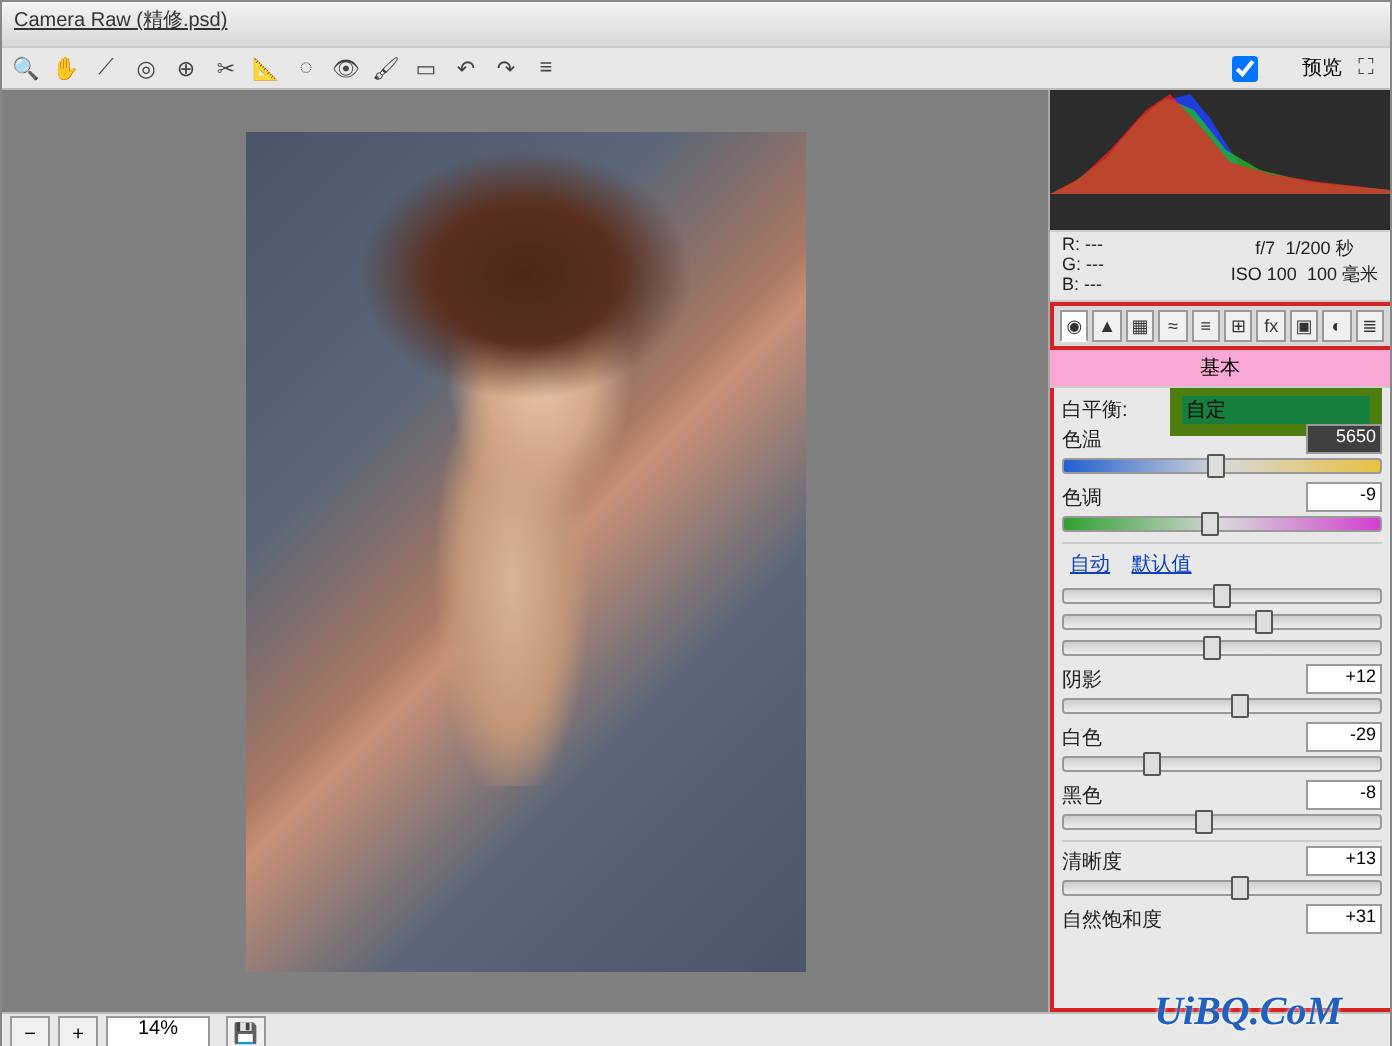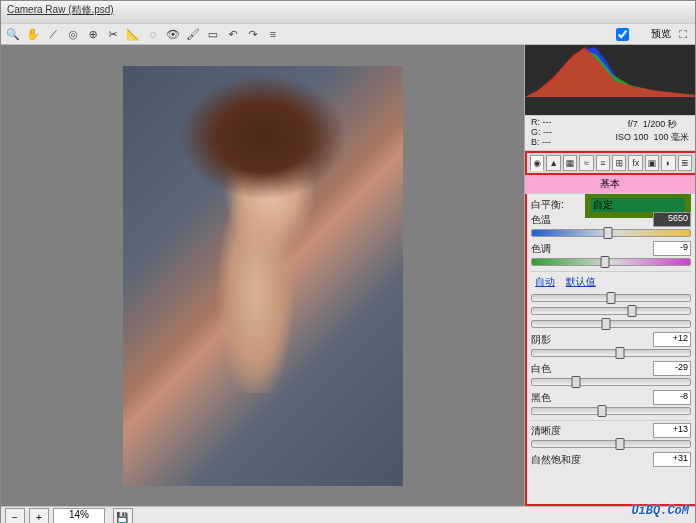--- a/index.html
+++ b/index.html
@@ -266,28 +266,28 @@
   }
   .zoom {
     width: 50px;
     height: 16px;
     border: 1px solid #999;
     background: #fff;
     text-align: center;
   }
   .watermark {
     position: absolute;
-    right: 6px;
+    right: 24px;
     bottom: 4px;
-    font-size: 12px;
+    font-size: 20px;
     font-weight: bold;
     font-style: italic;
     color: #2060c0;
     text-shadow: 0 0 2px #fff;
-    font-family: Liberation Mono, monospace;
+    font-family: Liberation Serif, serif;
   }
 </style>
 </head>
 <body>
 
 <div class="window">
 
   <div class="titlebar">
     <span>Camera Raw (精修.psd)</span>
   </div>

